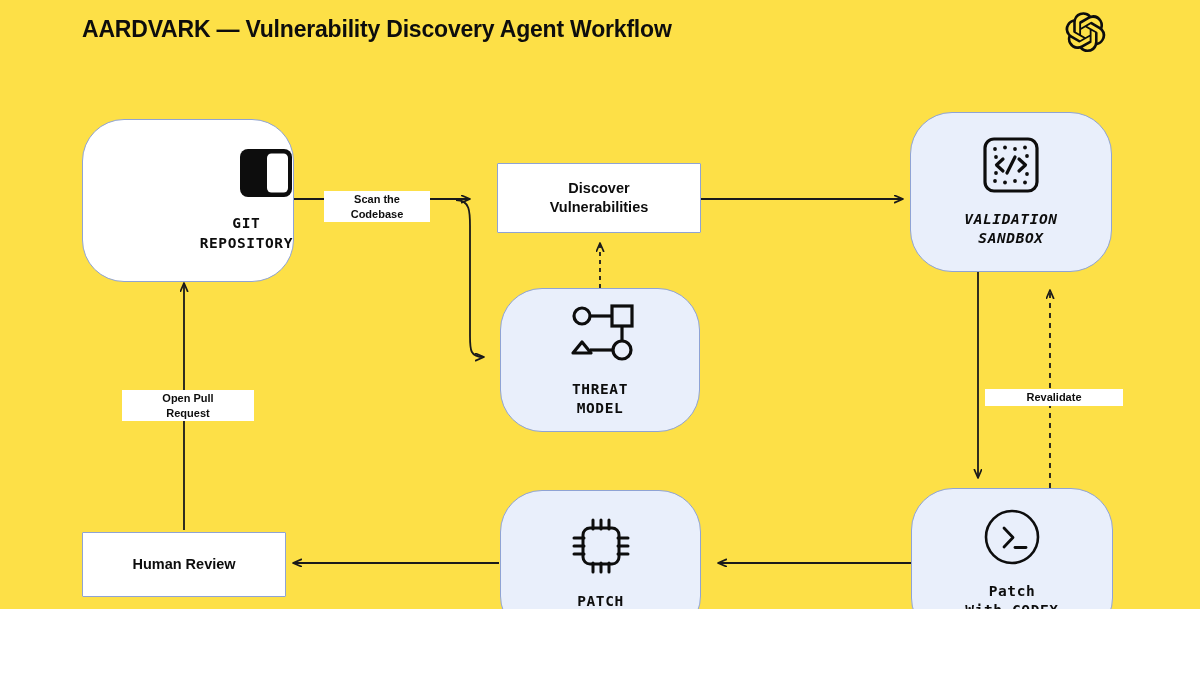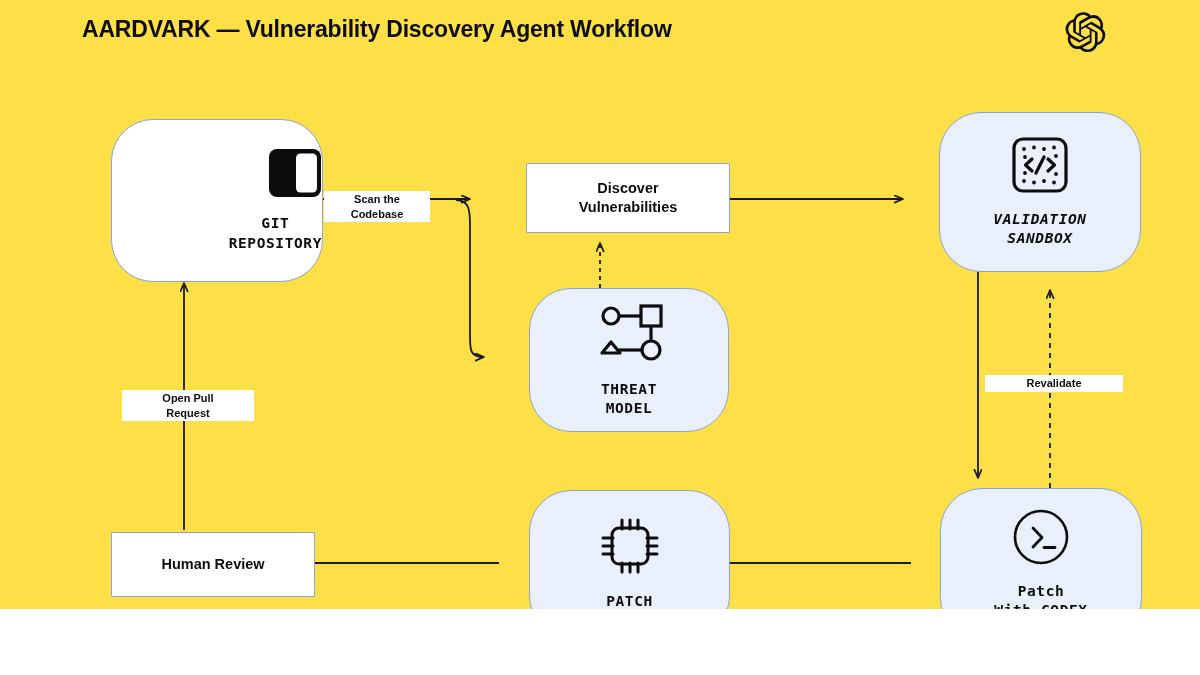--- a/index.html
+++ b/index.html
@@ -49,21 +49,20 @@
   }
 
   
   .node {
     position: absolute;
     box-sizing: border-box;
     display: flex;
     flex-direction: column;
     align-items: center;
     justify-content: center;
-    margin-left: 29px;
   }
   .node-rounded {
     border: 1.6px solid #8fa3d4;
     border-radius: 42px;
     background: #e9effb;
   }
   .node-rounded.plain {
     background: #ffffff;
     align-items: flex-end;
   }
@@ -168,21 +167,21 @@
     </g>
 
     <g>
       <path d="M184,530 L184,283" fill="none" stroke="#1a1a1a" stroke-width="1.8" marker-end="url(#arrow)"></path>
     </g>
   </svg>
 
   <div class="edge-label" style="left:324px; top:191px; width:98px;">Scan the
 Codebase</div>
 
-  <div class="edge-label" style="left:985px; top:375px; width:130px; text-align:center;">Revalidate</div>
+  <div class="edge-label" style="left:985px; top:389px; width:130px; text-align:center;">Revalidate</div>
 
   <div class="edge-label" style="left:122px; top:390px; width:124px;">Open Pull
 Request</div>
 
   <div class="node node-rounded plain" style="left:82px; top:119px; width:212px; height:163px;">
     <span class="node-icon">
       <svg width="54" height="50" viewBox="0 0 54 50" aria-hidden="true">
         <rect x="1" y="1" width="52" height="48" rx="8" fill="#0d0d0d"></rect>
         <rect x="28" y="5.5" width="21" height="39" rx="4.5" fill="#ffffff"></rect>
       </svg>

